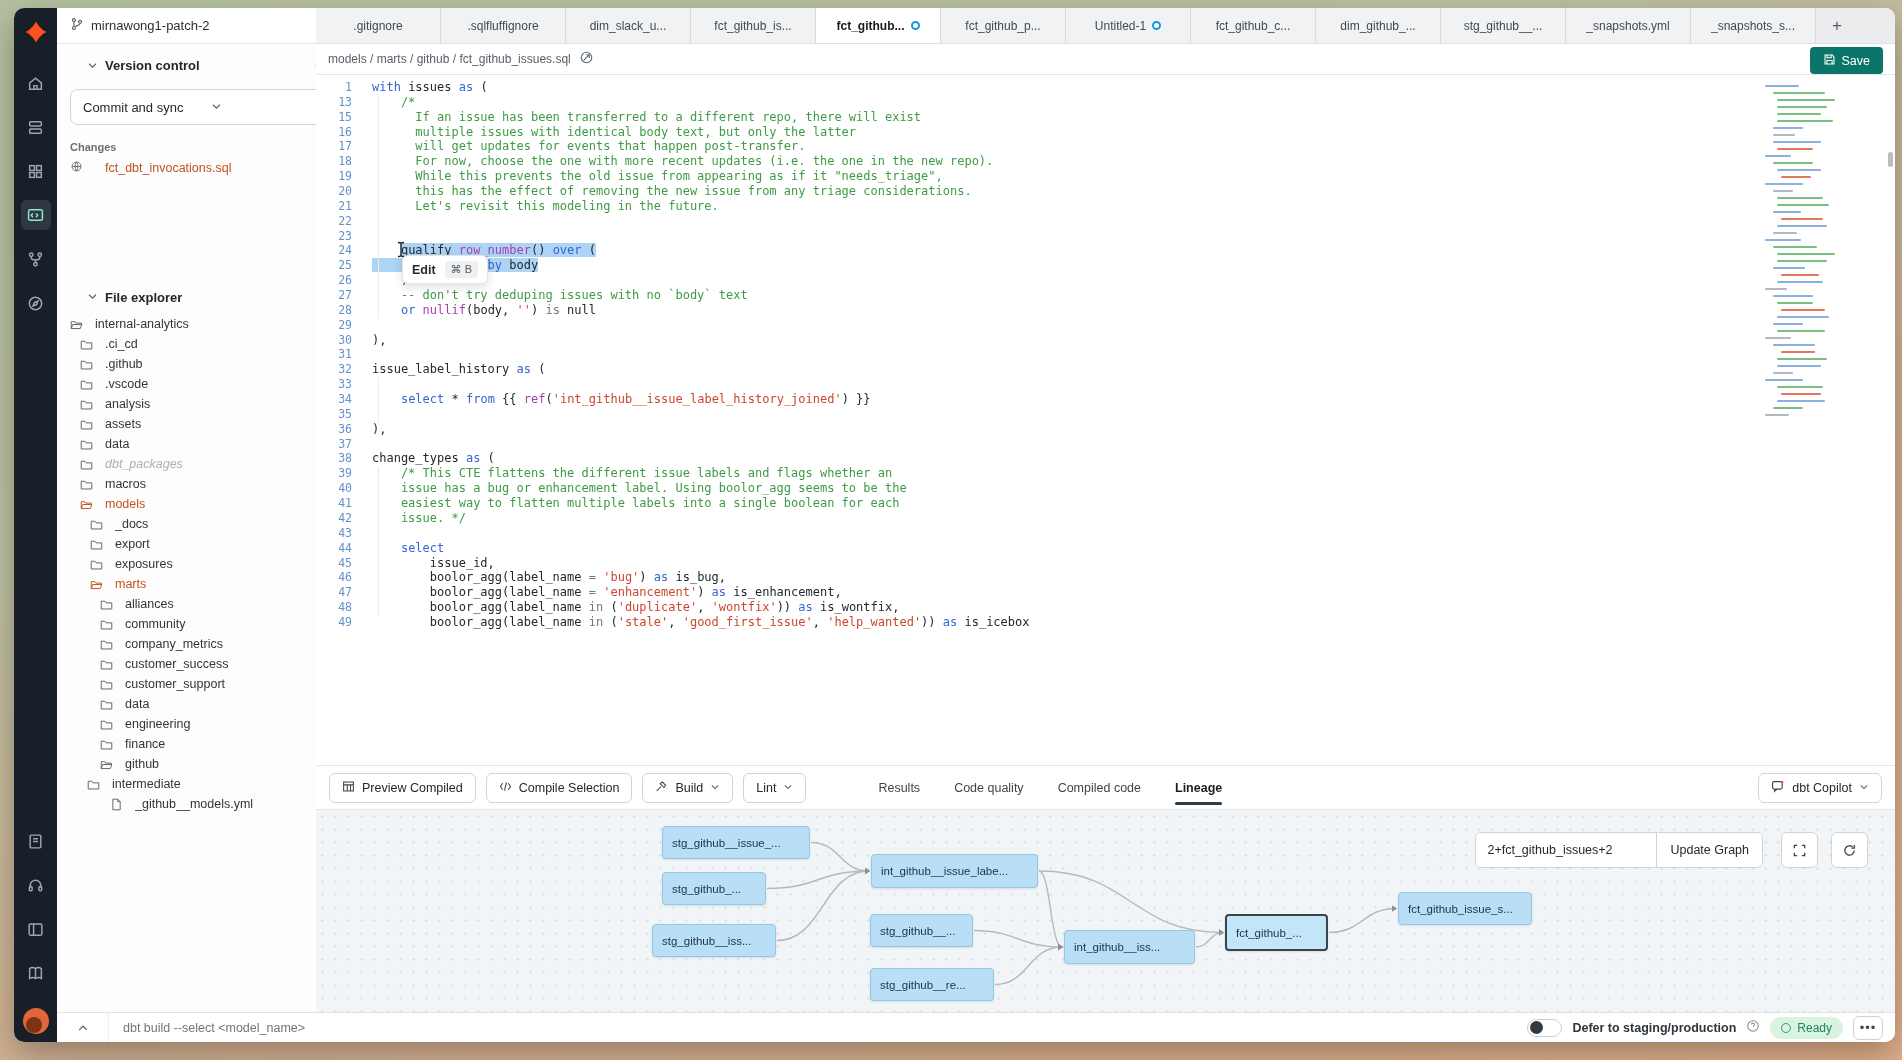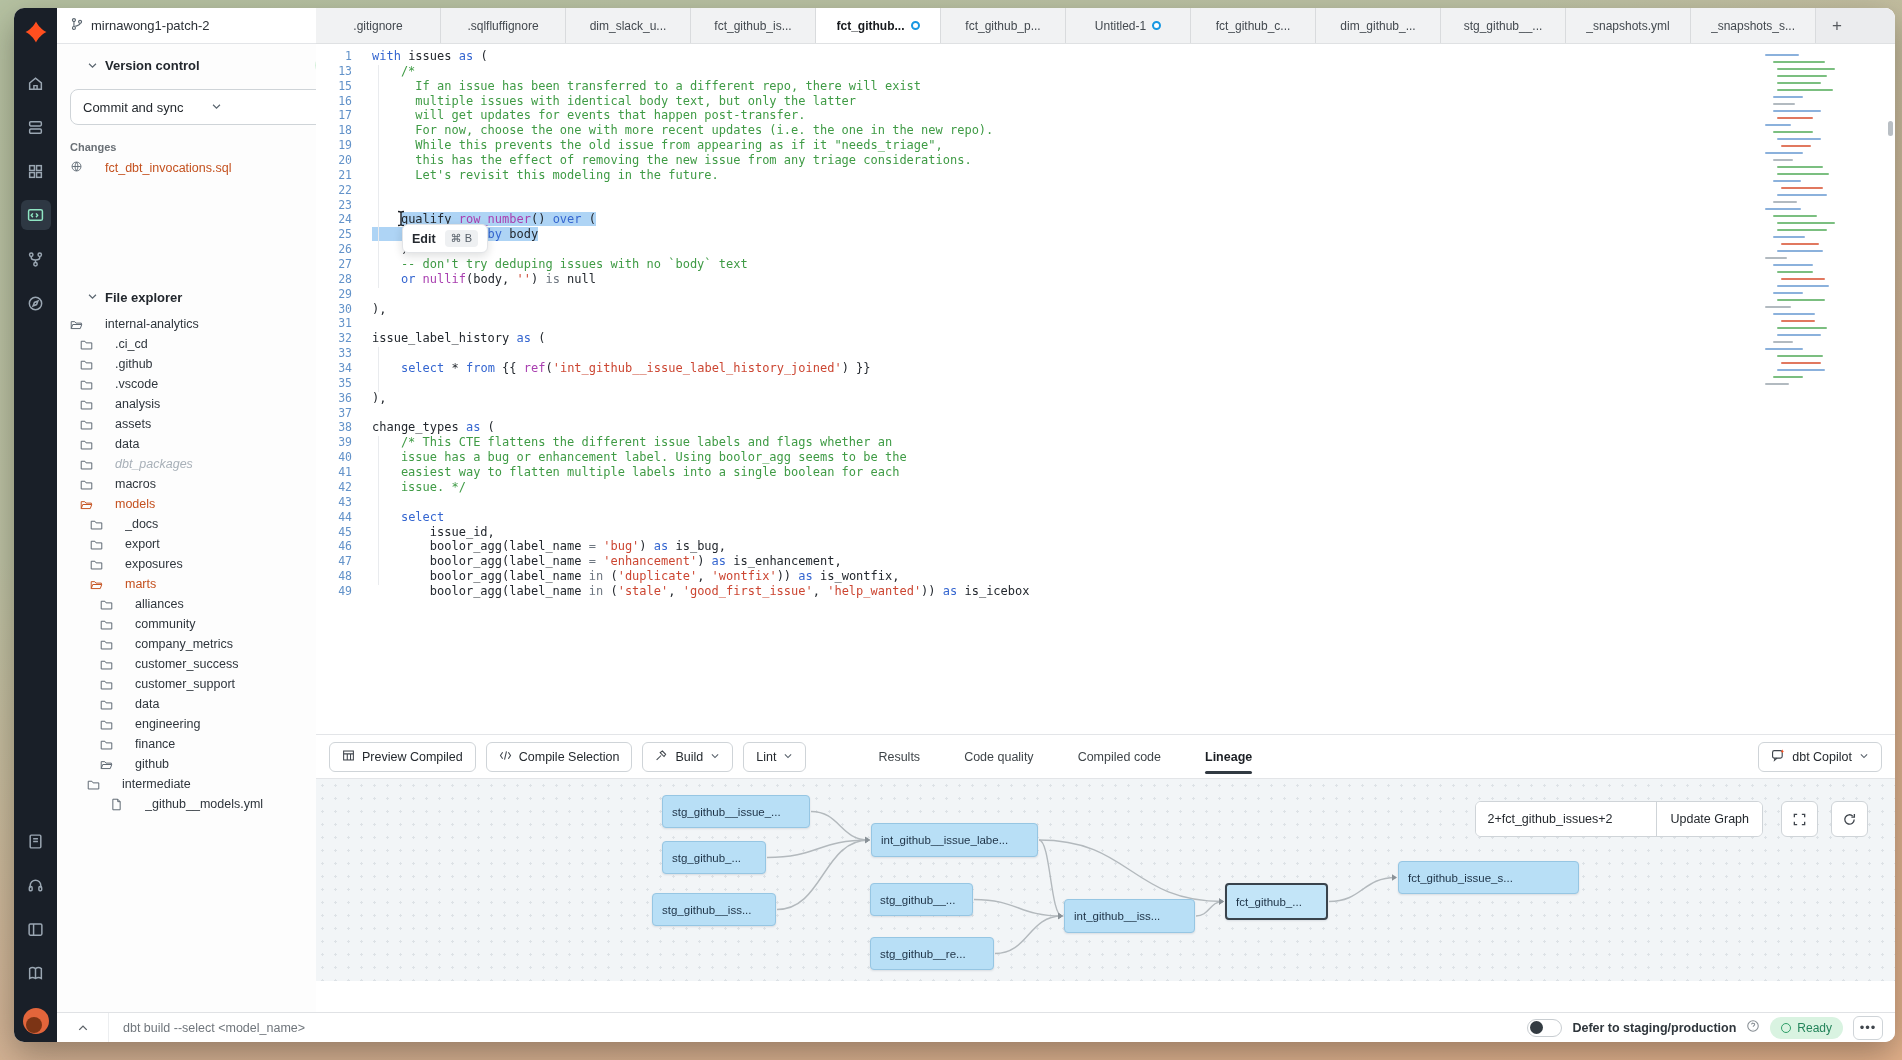--- a/index.html
+++ b/index.html
@@ -40,21 +40,21 @@
     font-size:11px;display:flex;align-items:center;justify-content:center}
   .dropdown{margin:6px 13px 0;height:36px;border:1px solid #cfd4d8;border-radius:8px;background:#fff;
     display:flex;align-items:center;padding:0 12px;font-size:13px;color:#24292e}
   .dropdown span{flex:1}
   .changes-label{padding:16px 13px 4px;font-size:11px;font-weight:bold;color:#6a7076}
   .changed-file{display:flex;align-items:center;gap:22px;padding:3px 13px;font-size:12.5px;color:var(--accent-orange)}
   .changed-file .lbl{flex:1;white-space:nowrap;overflow:hidden}
   .m-badge{color:var(--accent-orange);font-size:11px;font-weight:bold}
   .fe-head{margin-top:96px;border-top:1px solid transparent}
   .tree{height:505px;overflow:hidden}
-  .tree-row{display:flex;align-items:center;gap:22px;height:20px;font-size:12.5px;color:#2f363d;padding-right:13px;cursor:default;white-space:nowrap}
+  .tree-row{display:flex;align-items:center;gap:12px;height:20px;font-size:12.5px;color:#2f363d;padding-right:13px;cursor:default;white-space:nowrap}
   .tree-row .lbl{flex:1;overflow:hidden;text-overflow:ellipsis}
   .tree-row.accent{color:var(--accent-orange)}
   .tree-row.accent svg{color:var(--accent-orange)}
   .tree-row.muted{color:#a8b0b8;font-style:italic}
   .tree-row svg{color:#5b6670;flex:none}
   
   .main{position:absolute;left:302px;top:0;width:1579px;height:1004px;background:#fff}
   .tabbar{height:36px;background:#ebecee;display:flex;align-items:stretch;border-bottom:1px solid #dfe1e3}
   .tab{width:125px;flex:none;display:flex;align-items:center;justify-content:center;gap:6px;
     font-size:12px;color:#43494f;border-right:1px solid #d9dbdd;background:#f1f2f3;overflow:hidden;white-space:nowrap}
@@ -80,21 +80,21 @@
   .edit-tip .kbd{background:#eef0f2;border-radius:4px;padding:2px 6px;font-size:11px;color:#57606a}
   .ibeam{position:absolute;left:80px;top:166px;width:10px;height:17px;z-index:4}
   .minimap{position:absolute;right:20px;top:10px;width:110px;height:440px;opacity:.9}
   .mm-row{height:2px;margin-bottom:5px;border-radius:1px}
   .vthumb{position:absolute;right:2px;top:77px;width:5px;height:15px;background:#b9bfc4;border-radius:3px}
   
   .ptoolbar{height:45px;border-top:1px solid var(--border);border-bottom:1px solid var(--border);
     display:flex;align-items:center;padding:0 13px;gap:10px;background:#fff}
   .pbtn{height:30px;border:1px solid #cfd4d8;border-radius:6px;background:#fff;display:flex;align-items:center;
     gap:7px;padding:0 12px;font-size:12.5px;color:#24292e;font-family:var(--ui-font)}
-  .ptabs{display:flex;gap:44px;margin-left:62px;height:100%;align-items:center}
+  .ptabs{display:flex;gap:34px;margin-left:62px;height:100%;align-items:center}
   .ptab{font-size:12.5px;color:#3f4549;height:100%;display:flex;align-items:center;position:relative}
   .ptab.active{color:#1b1f24;font-weight:bold}
   .ptab.active::after{content:"";position:absolute;left:0;right:0;bottom:4px;height:3px;background:#323a42;border-radius:2px}
   .ptool-spacer{flex:1}
   
   .lineage{position:relative;height:202px;background:#f2f5f7;
     background-image:radial-gradient(circle,#dde2e6 1px,transparent 1.2px);background-size:13px 13px;overflow:hidden}
   .lineage svg.edges{position:absolute;inset:0}
   .lnode{position:absolute;background:var(--node-bg);border:1px solid var(--node-bd);border-radius:4px;
     display:flex;align-items:center;padding:0 9px;font-size:11.5px;color:#1d3246;white-space:nowrap;overflow:hidden;
@@ -470,20 +470,38 @@
             <div class="tab">
               <span style="overflow: hidden; text-overflow: ellipsis;">_snapshots.yml</span>
             </div>
             <div class="tab">
               <span style="overflow: hidden; text-overflow: ellipsis;">_snapshots_s...</span>
             </div>
           </div>
         <div class="tab-plus">+</div>
       </div>
 
+      <div class="crumb-row">
+        <span class="crumb">models / marts / github / fct_github_issues.sql</span>
+        <span class="icon-g">
+          <svg width="15" height="15" viewBox="0 0 16 16" fill="none" stroke="currentColor" stroke-width="1.2">
+              <circle cx="8" cy="8" r="5.6"></circle>
+              <path d="M5 11 11 5M11 5H7.6M11 5v3.4"></path>
+            </svg>
+        </span>
+        <button class="save-btn">
+          <span>
+            <svg width="13" height="13" viewBox="0 0 16 16" fill="none" stroke="#fff" stroke-width="1.3">
+                <path d="M2.5 2.5h9L13.5 5v8.5h-11z"></path>
+                <path d="M5 2.5v3.3h5V2.5M4.8 13.5V9.2h6.4v4.3"></path>
+              </svg>
+          </span>
+          <span>Save</span>
+        </button>
+      </div>
 
       <div class="editor">
         <div>
             <div class="code-line"><span class="gutter">1</span><span class="code"><span class="tok kw">with</span><span class="tok t"> issues </span><span class="tok kw">as</span><span class="tok t"> (</span></span></div>
             <div class="code-line"><span class="gutter">13</span><span class="code"><span class="tok cmt">    /*</span></span></div>
             <div class="code-line"><span class="gutter">15</span><span class="code"><span class="tok cmt">      If an issue has been transferred to a different repo, there will exist</span></span></div>
             <div class="code-line"><span class="gutter">16</span><span class="code"><span class="tok cmt">      multiple issues with identical body text, but only the latter</span></span></div>
             <div class="code-line"><span class="gutter">17</span><span class="code"><span class="tok cmt">      will get updates for events that happen post-transfer.</span></span></div>
             <div class="code-line"><span class="gutter">18</span><span class="code"><span class="tok cmt">      For now, choose the one with more recent updates (i.e. the one in the new repo).</span></span></div>
             <div class="code-line"><span class="gutter">19</span><span class="code"><span class="tok cmt">      While this prevents the old issue from appearing as if it "needs_triage",</span></span></div>
@@ -669,21 +687,21 @@
               <path d="M1076 95.3 L1081 98.5 L1076 101.7 Z" fill="#8a9298"></path>
             </svg>
             <div class="lnode" style="left: 346px; top: 16px; width: 148px; height: 33px;">stg_github__issue_...</div>
             <div class="lnode" style="left: 346px; top: 62px; width: 104px; height: 33px;">stg_github_...</div>
             <div class="lnode" style="left: 336px; top: 114px; width: 124px; height: 33px;">stg_github__iss...</div>
             <div class="lnode" style="left: 555px; top: 44px; width: 167px; height: 34px;">int_github__issue_labe...</div>
             <div class="lnode" style="left: 554px; top: 104px; width: 103px; height: 33px;">stg_github__...</div>
             <div class="lnode" style="left: 554px; top: 158px; width: 124px; height: 33px;">stg_github__re...</div>
             <div class="lnode" style="left: 748px; top: 120px; width: 131px; height: 34px;">int_github__iss...</div>
             <div class="lnode selected" style="left: 909px; top: 104px; width: 103px; height: 37px;">fct_github_...</div>
-            <div class="lnode" style="left: 1082px; top: 82px; width: 181px; height: 33px;">fct_github_issue_s...</div>
+            <div class="lnode" style="left: 1082px; top: 82px; width: 134px; height: 33px;">fct_github_issue_s...</div>
           </div>
         <div class="lg-group">
           <input class="lg-input" value="2+fct_github_issues+2" style="">
           <button class="lg-update">Update Graph</button>
         </div>
         <div class="lg-sq" style="right:77px">
           <svg width="15" height="15" viewBox="0 0 16 16" fill="none" stroke="currentColor" stroke-width="1.4">
               <path d="M2.5 5.5v-3h3M13.5 5.5v-3h-3M2.5 10.5v3h3M13.5 10.5v3h-3"></path>
             </svg>
         </div>

